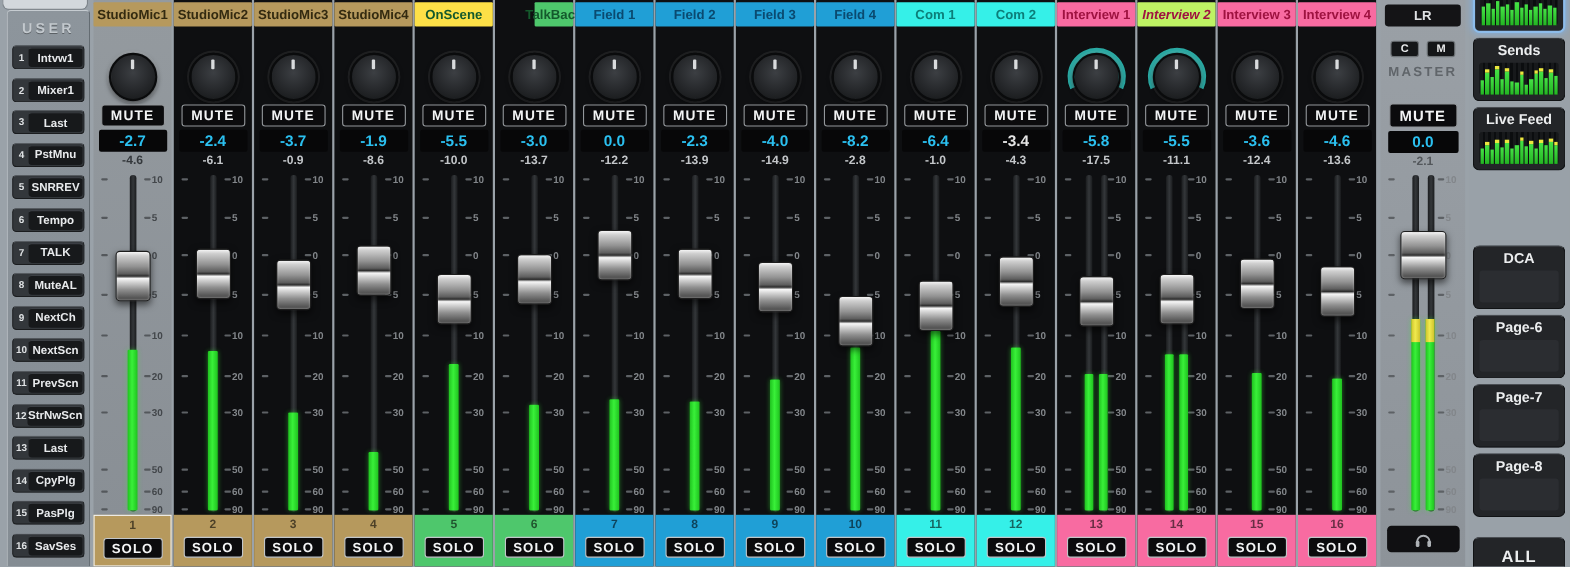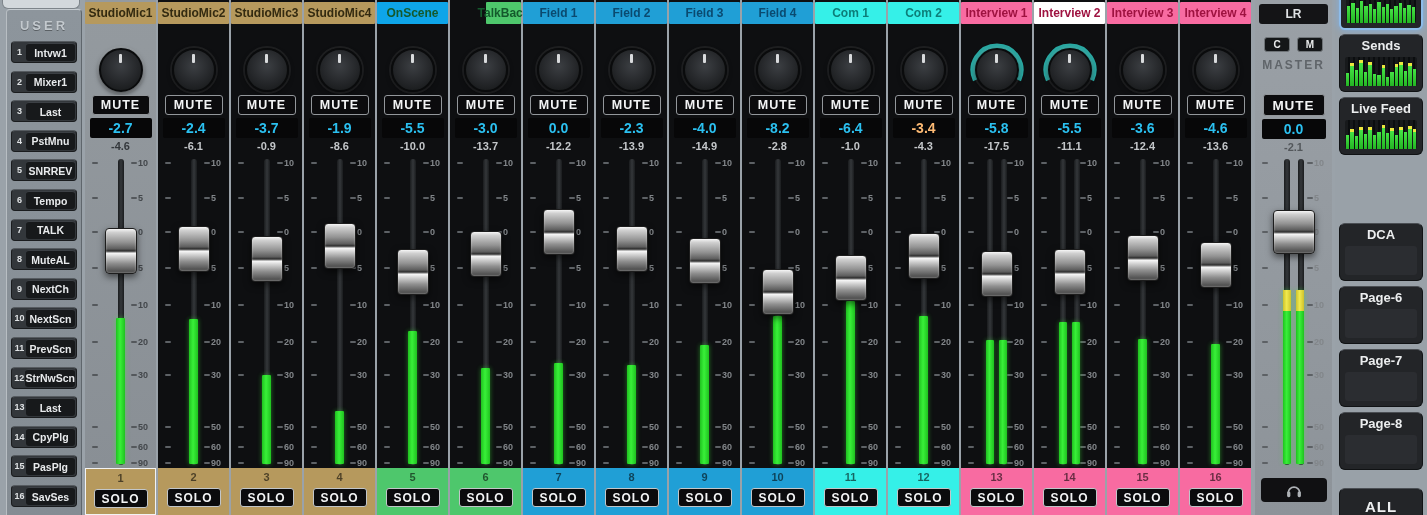--- a/index.html
+++ b/index.html
@@ -464,21 +464,21 @@
         <div class="track" style="left: calc(50% - 3px);"></div>
         <div class="meter" style="left: calc(50% - 4.5px); top: 256.4px; height: 52.6px;"></div>
         <div class="cap" style="left: 50%; transform: translateX(-50%); top: 67.68px;"></div>
       </div>
     <div class="footer" style="background: rgb(182, 153, 93);">
       <div class="chnum">4</div>
       <div class="solo">SOLO</div>
     </div>
   </div>
     <div class="strip">
-    <div class="hdr" style="background: #0ea5e9; color: rgb(20, 89, 44);">OnScene</div>
+    <div class="hdr" style="background: #fde047; color: rgb(20, 89, 44);">OnScene</div>
     <div class="knobwrap">
 
       <div class="knob">
         <div class="ktick"></div>
       </div>
     </div>
     <div class="mute">MUTE</div>
     <div class="fval" style="color: rgb(43, 192, 240);">-5.5</div>
     <div class="lval">-10.0</div>
     <div class="fader">
@@ -969,21 +969,21 @@
   </div>
     <div class="strip">
     <div class="hdr" style="background: rgb(53, 240, 232); color: rgb(12, 126, 121);">Com 2</div>
     <div class="knobwrap">
 
       <div class="knob">
         <div class="ktick"></div>
       </div>
     </div>
     <div class="mute">MUTE</div>
-    <div class="fval" style="color: #fdba74;">-3.4</div>
+    <div class="fval" style="color: #e5e5e5;">-3.4</div>
     <div class="lval">-4.3</div>
     <div class="fader">
         <div class="tick" style="top: 8px;">
           <span class="dl"></span>
           <span class="dr"></span>
           <span class="tl">10</span>
         </div>
         <div class="tick" style="top: 43px;">
           <span class="dl"></span>
           <span class="dr"></span>
@@ -1107,21 +1107,21 @@
         <div class="meter" style="left: calc(50% - 10.5px); top: 185.15px; height: 123.85px; width: 8px;"></div>
         <div class="meter" style="left: calc(50% + 2.5px); top: 185.15px; height: 123.85px; width: 8px;"></div>
         <div class="cap" style="left: 50%; transform: translateX(-50%); top: 95.92px;"></div>
       </div>
     <div class="footer" style="background: rgb(248, 107, 161);">
       <div class="chnum">13</div>
       <div class="solo">SOLO</div>
     </div>
   </div>
     <div class="strip has-arc">
-    <div class="hdr" style="background: #ffffff; color: rgb(158, 18, 64);">Interview 2</div>
+    <div class="hdr" style="background: #bef264; color: rgb(158, 18, 64); font-style: italic;">Interview 2</div>
     <div class="knobwrap">
       <svg class="arc" viewBox="0 0 56 56">
         <path d="M 8.1 39.3 A 22 22 0 1 1 47.9 39.3" fill="none" stroke="#2aa9a3" stroke-width="9"></path>
       </svg>
       <div class="knob">
         <div class="ktick"></div>
       </div>
     </div>
     <div class="mute">MUTE</div>
     <div class="fval" style="color: rgb(43, 192, 240);">-5.5</div>

